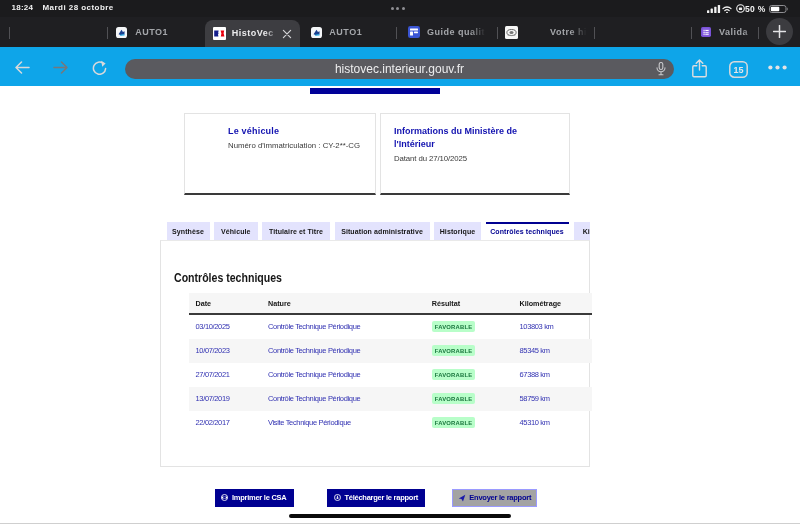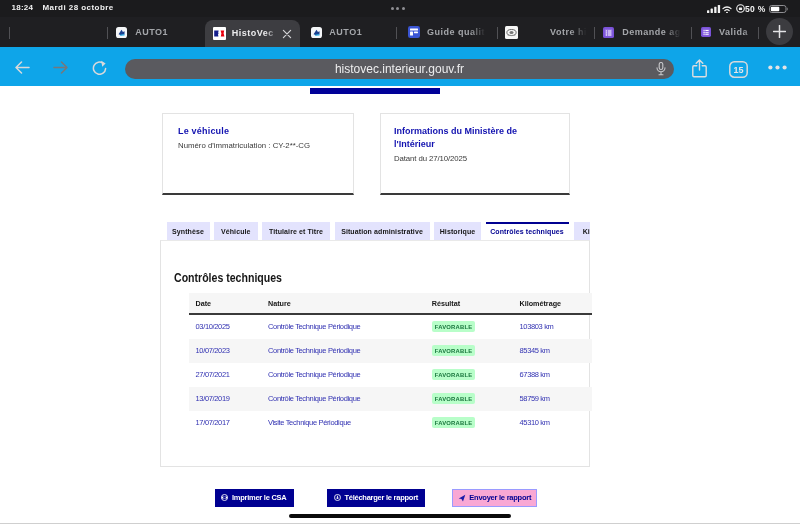--- a/index.html
+++ b/index.html
@@ -26,21 +26,21 @@
 
 .navbar { position:absolute; top:47px; left:0; width:800px; height:39px; background:#0ea5e9; }
 .urlpill { position:absolute; left:125px; top:11.5px; width:549px; height:20px; background:#5a5a5f; border-radius:10px; }
 .urltext { position:absolute; width:100%; text-align:center; top:3.5px; font-size:12px; color:#ededee; }
 
 
 .page { position:absolute; top:86px; left:0; width:800px; height:439px; background:#fff; }
 .bluebar { position:absolute; left:310px; top:1.5px; width:130px; height:6px; background:#000098; }
 
 .card { position:absolute; top:27px; height:82px; border:1px solid #e3e3e3; border-bottom:2.5px solid #3a3a3a; background:#fff; }
-.card1 { left:162px; width:192px; }
+.card1 { left:184px; width:192px;padding-left:28px; }
 .card2 { left:380px; width:190px; }
 .card .ct { margin:11px 14px 0 15px; color:#1212b0; font-weight:bold; font-size:9px; line-height:13px; letter-spacing:.2px; }
 .card .cs { margin:2.5px 14px 0 15px; color:#3a3a3a; font-size:7.8px; }
 
 
 .tabs { position:absolute; left:160px; top:136px; width:430px; height:19px; overflow:hidden; white-space:nowrap; }
 .tab { display:inline-block; height:19px; line-height:19px; background:#e3e3fd; color:#161616; font-size:7px; font-weight:bold; text-align:center; margin-right:4.5px; vertical-align:top; letter-spacing:.1px; }
 .tab.active { background:#fff; color:#000091; border-top:2px solid #000091; line-height:16px; }
 
 
@@ -54,21 +54,21 @@
 .c2 { width:163.8px; }
 .c3 { width:87.7px; }
 .c4 { width:70px; }
 .bl { color:#3232b2; }
 .badge { display:inline-block; width:43.5px; text-align:center; background:#b8fec9; color:#18753c; font-size:5.9px; font-weight:bold; padding:2.5px 0 2.8px; border-radius:2px; letter-spacing:.2px; }
 
 
 .btnrow { position:absolute; top:402.5px; left:0; width:800px; }
 .btn { position:absolute; height:18px; font-size:7.5px; font-weight:bold; letter-spacing:-0.25px; display:flex; align-items:center; justify-content:center; gap:3.5px; white-space:nowrap; }
 .btn.solid { background:#000091; color:#fff; }
-.btn.ghost { background:#f9a8d4; color:#000091; border:1px solid #9a9aff;text-align:center; }
+.btn.ghost { background:#a3a3a3; color:#000091; border:1px solid #9a9aff;text-align:center; }
 
 
 .homebar { position:absolute; left:289px; top:513.5px; width:222px; height:4px; border-radius:2px; background:#0a0a0a; }
 .bottomline { position:absolute; left:0; top:523px; width:800px; height:1.2px; background:#cfcfcf; }
 svg { display:block; }
 .nic { position:absolute; }
 </style>
 </head>
 <body>
 <div class="screen">
@@ -150,33 +150,20 @@
     <div class="tb-item tb-fade" style="left:505.1px;width:84px;gap:24px;">
       <svg width="13" height="13" viewBox="0 0 13 13" style="margin-right:8px;flex:0 0 auto">
           <rect width="13" height="13" rx="1.5" fill="#f6f6f6"></rect>
           <ellipse cx="6.5" cy="6.5" rx="4.6" ry="3" fill="none" stroke="#555" stroke-width="0.9"></ellipse>
           <ellipse cx="6.5" cy="6.5" rx="2" ry="1.6" fill="#777"></ellipse>
           <path d="M2 8.6 C4 10 9 10 11 8.6" stroke="#999" stroke-width="0.7" fill="none"></path>
         </svg>
       <span>Votre historiq</span>
     </div>
     <div class="tb-sep" style="left:593.5px"></div>
-    <div class="tb-item tb-fade" style="left:603.3px;width:80px;">
-      <svg width="11" height="11" viewBox="0 0 13 13" style="margin-right:8px;flex:0 0 auto">
-          <rect width="13" height="13" rx="2.2" fill="#7a52d8"></rect>
-          <rect x="2" y="2" width="9" height="9" rx="1.2" fill="#8e6ae0"></rect>
-          <circle cx="4" cy="4.6" r="0.8" fill="#fff"></circle>
-          <rect x="5.6" y="4" width="4.4" height="1.2" rx="0.4" fill="#fff"></rect>
-          <circle cx="4" cy="7" r="0.8" fill="#fff"></circle>
-          <rect x="5.6" y="6.4" width="4.4" height="1.2" rx="0.4" fill="#fff"></rect>
-          <circle cx="4" cy="9.4" r="0.8" fill="#fff"></circle>
-          <rect x="5.6" y="8.8" width="4.4" height="1.2" rx="0.4" fill="#fff"></rect>
-        </svg>
-      <span>Demande ag</span>
-    </div>
     <div class="tb-sep" style="left:690.6px"></div>
     <div class="tb-item tb-fade" style="left:701px;width:55px;">
       <svg width="10" height="10" viewBox="0 0 13 13" style="margin-right:8px;flex:0 0 auto">
           <rect width="13" height="13" rx="2.2" fill="#7a52d8"></rect>
           <rect x="2" y="2" width="9" height="9" rx="1.2" fill="#8e6ae0"></rect>
           <circle cx="4" cy="4.6" r="0.8" fill="#fff"></circle>
           <rect x="5.6" y="4" width="4.4" height="1.2" rx="0.4" fill="#fff"></rect>
           <circle cx="4" cy="7" r="0.8" fill="#fff"></circle>
           <rect x="5.6" y="6.4" width="4.4" height="1.2" rx="0.4" fill="#fff"></rect>
           <circle cx="4" cy="9.4" r="0.8" fill="#fff"></circle>
@@ -268,21 +255,21 @@
             <div class="c3"><span class="badge">FAVORABLE</span></div>
             <div class="c4 bl">67388 km</div>
           </div>
         <div class="row alt">
             <div class="c1 bl">13/07/2019</div>
             <div class="c2 bl">Contrôle Technique Périodique</div>
             <div class="c3"><span class="badge">FAVORABLE</span></div>
             <div class="c4 bl">58759 km</div>
           </div>
         <div class="row">
-            <div class="c1 bl">17/07/2017</div>
+            <div class="c1 bl">22/02/2017</div>
             <div class="c2 bl">Visite Technique Périodique</div>
             <div class="c3"><span class="badge">FAVORABLE</span></div>
             <div class="c4 bl">45310 km</div>
           </div>
       </div>
     </div>
 
     <div class="btnrow">
       <div class="btn solid" style="left:214.5px;width:79px;">
         <svg width="7" height="7" viewBox="0 0 9 9">

